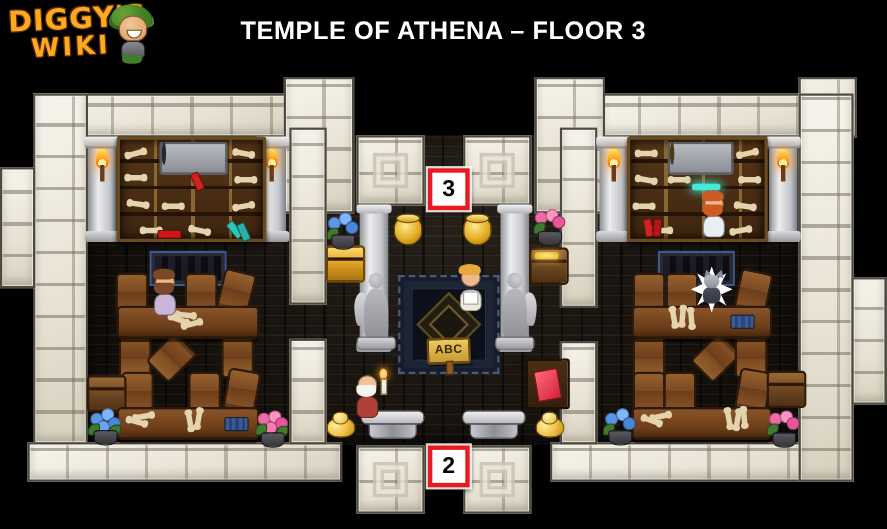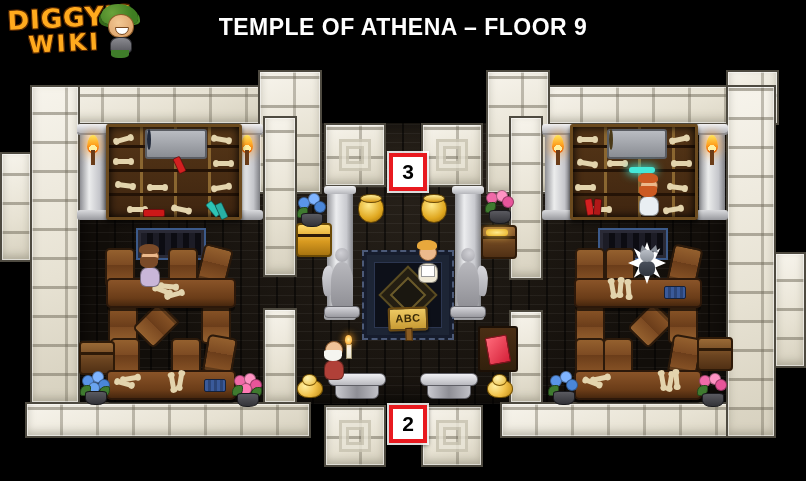--- a/index.html
+++ b/index.html
@@ -141,21 +141,21 @@
     <span class="logo-l1">DIGGY'S</span>
     <span class="logo-l2">WIKI</span>
   </div>
   <div class="diggy">
     <span class="d-hair"></span>
     <span class="d-face"></span>
     <span class="d-smile"></span>
     <span class="d-body"></span>
     <span class="d-legs"></span>
   </div>
-  <div class="title">TEMPLE OF ATHENA – FLOOR 9</div>
+  <div class="title">TEMPLE OF ATHENA – FLOOR 3</div>
 </div>
 
 <div id="map">
 
   <div class="floor" style="left:78px;top:56px;width:654px;height:288px"></div>
   <div class="blackpatch" style="left:322px;top:0;width:164px;height:63px"></div>
 
   <div class="wall" style="left:30px;top:25px;width:237px;height:40px"></div>
   <div class="wall" style="left:545px;top:25px;width:231px;height:40px"></div>
   <div class="wall" style="left:30px;top:25px;width:50px;height:319px"></div>

